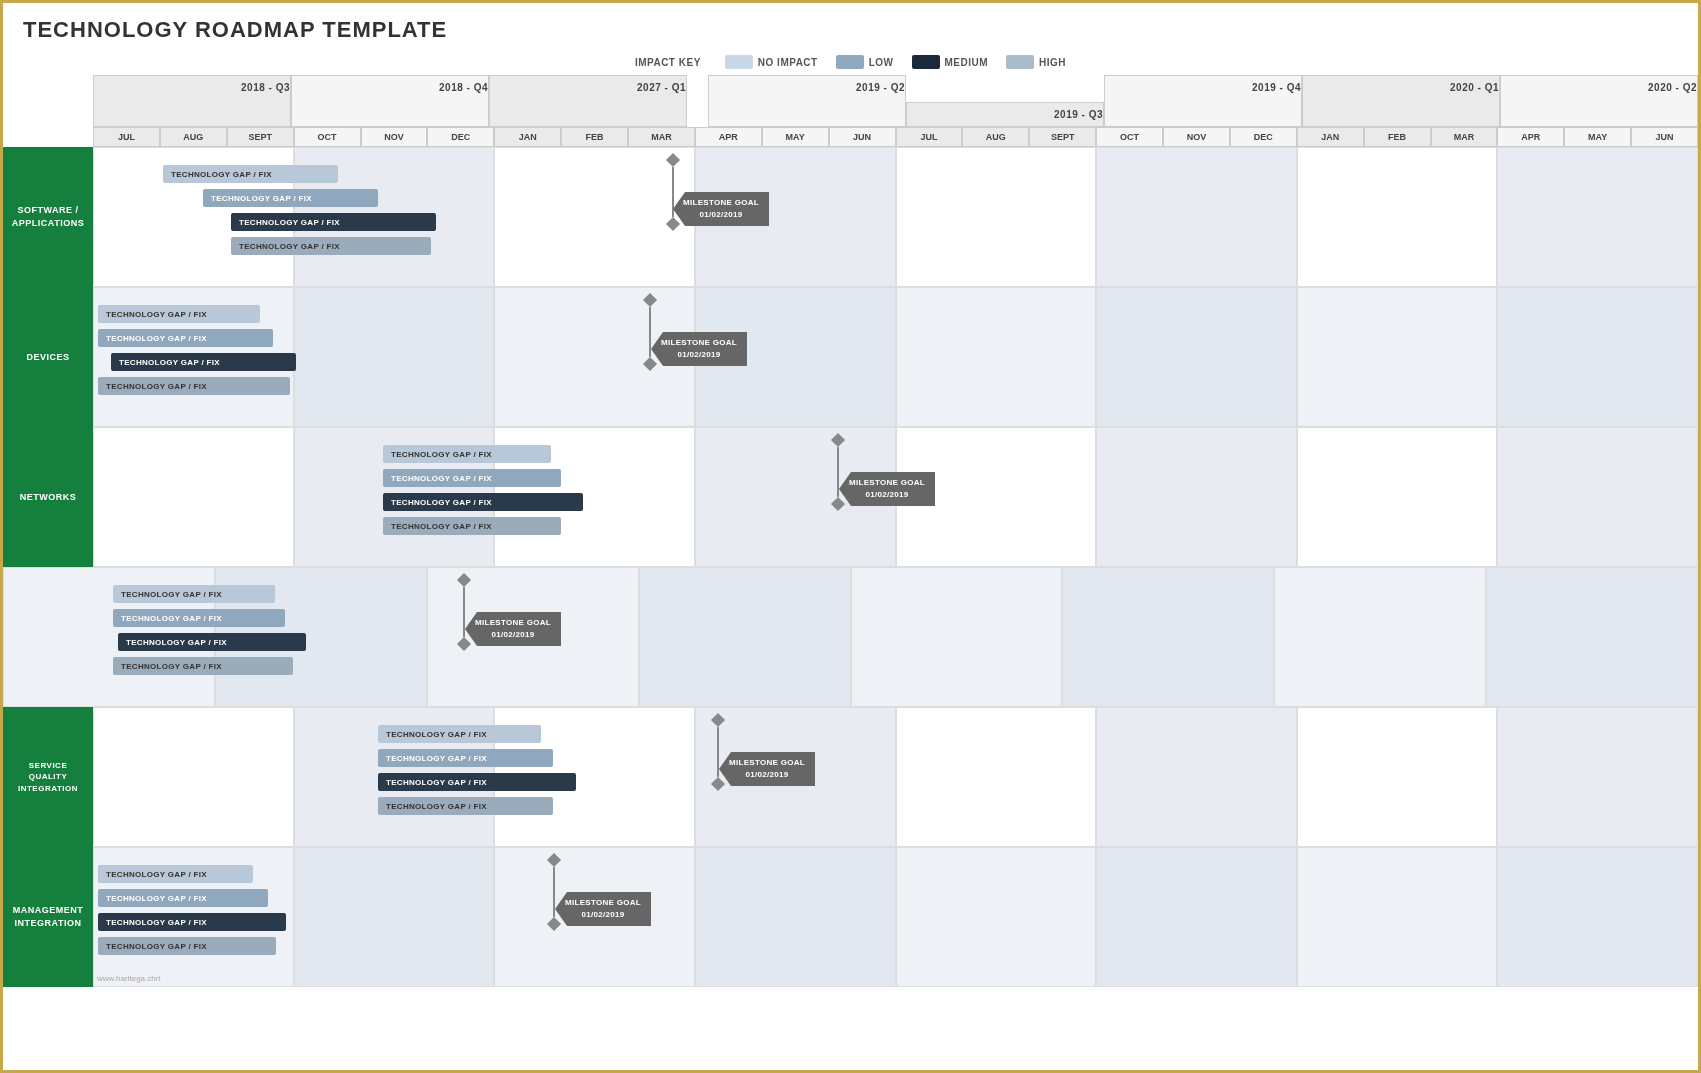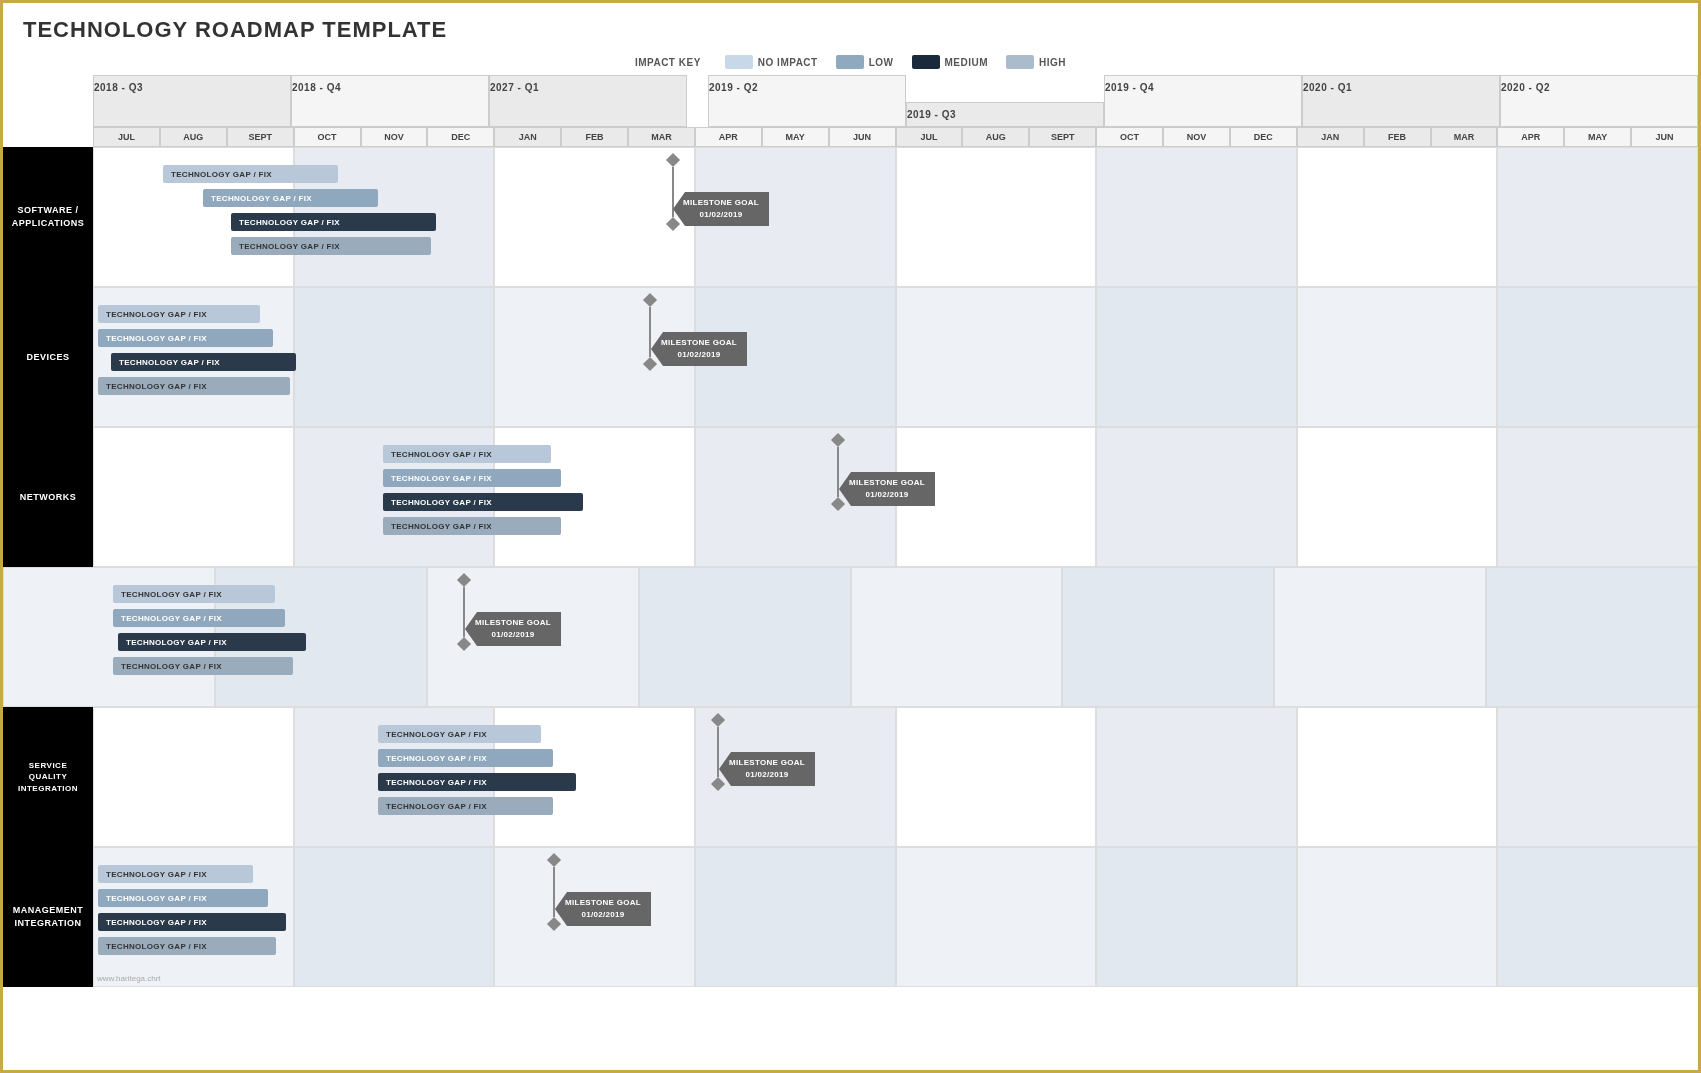--- a/index.html
+++ b/index.html
@@ -52,21 +52,21 @@
     }
 
     .row-label-col {
       width: 90px;
       min-width: 90px;
       flex-shrink: 0;
     }
 
     .quarter-cell {
       border: 1px solid #ccc;
-      text-align: left;
+      text-align: right;
       font-size: 10px;
       font-weight: bold;
       color: #444;
       padding: 6px 0;
       letter-spacing: 0.5px;
       background: #eaeaea;
     }
     .quarter-cell.alt { background: #f5f5f5; }
 
     .month-cell {
@@ -86,21 +86,21 @@
       min-height: 130px;
       position: relative;
     }
     .grid-row.alt-row { background: #eef1f6; }
     .grid-row.white-row { background: #fff; }
 
     .row-label {
       width: 90px;
       min-width: 90px;
       flex-shrink: 0;
-      background: #000000;
+      background: #15803d;
       color: #fff;
       font-size: 9px;
       font-weight: bold;
       text-align: center;
       display: flex;
       align-items: center;
       justify-content: center;
       letter-spacing: 0.5px;
       padding: 4px;
       line-height: 1.4;

